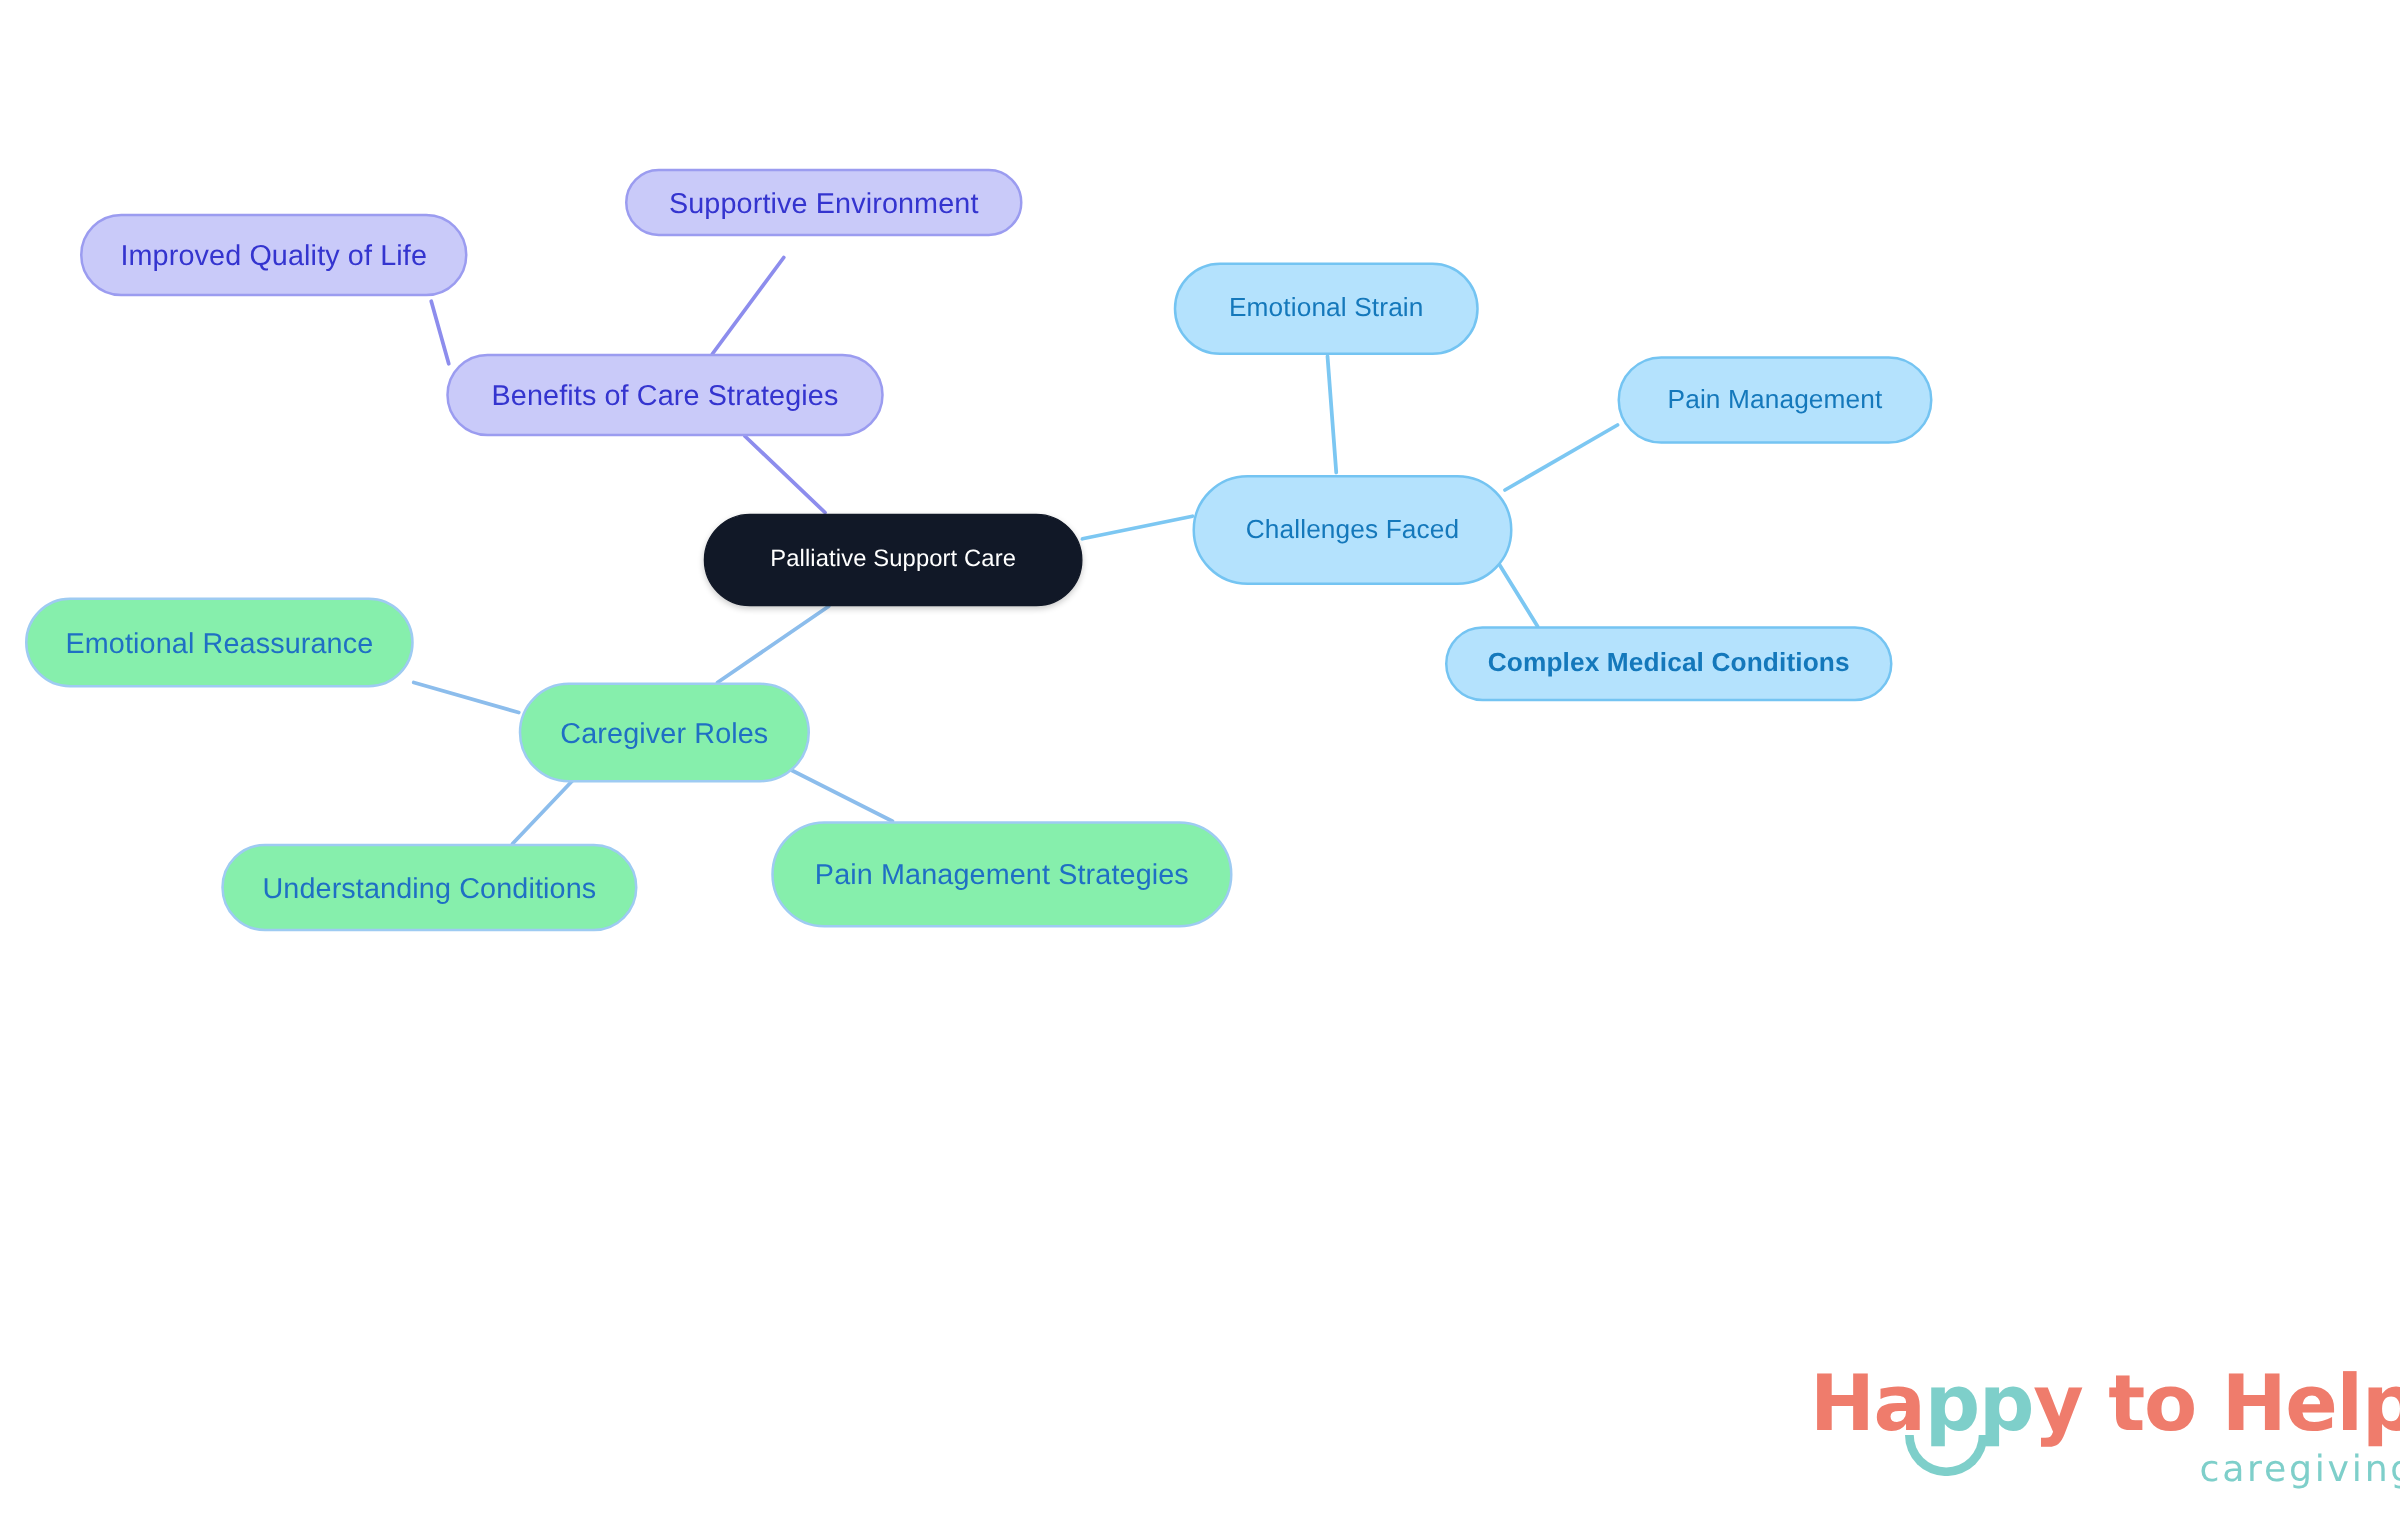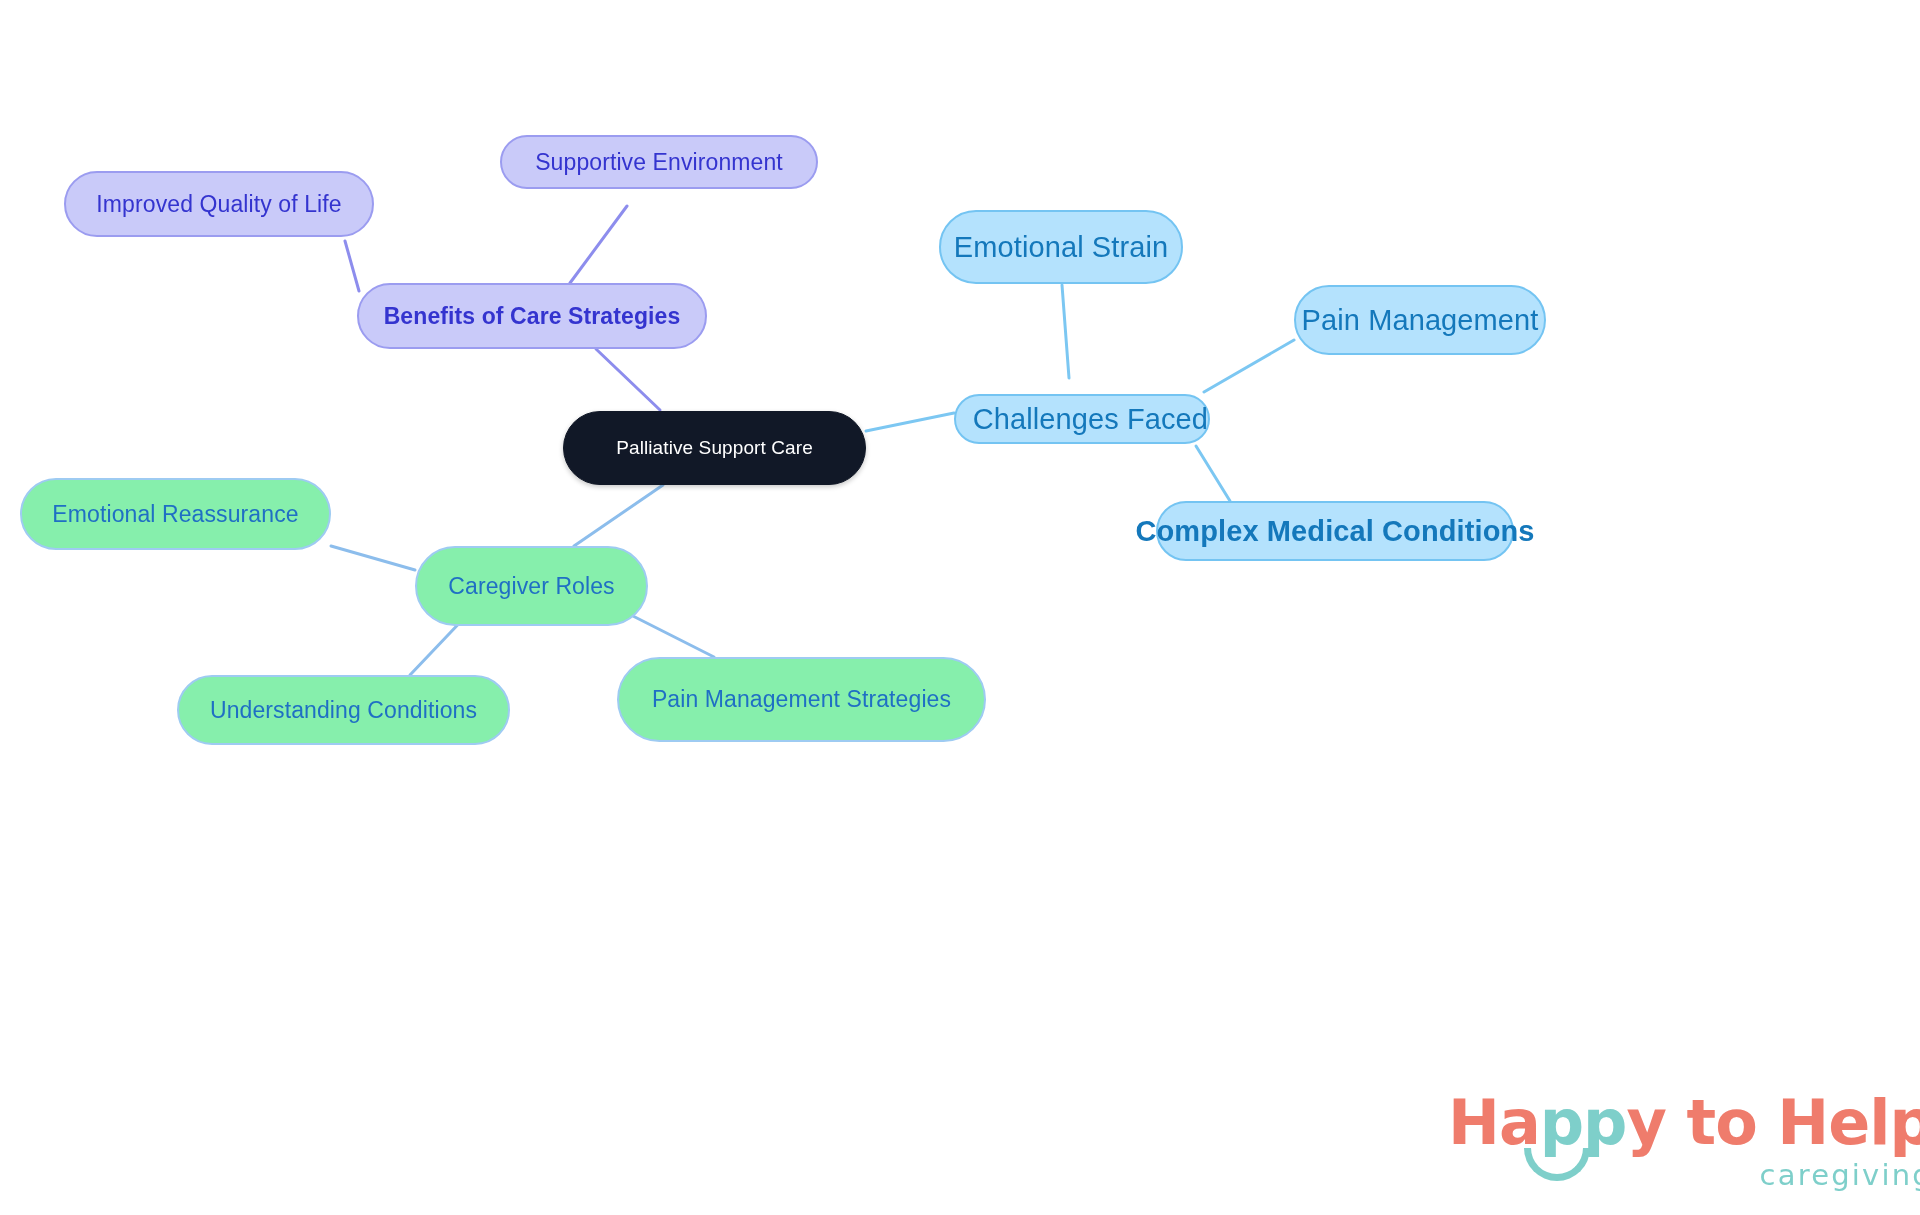--- a/index.html
+++ b/index.html
@@ -45,21 +45,21 @@
   .node-purple {
     background: #c9caf9;
     border: 2px solid #9b9cf0;
     color: #3434cf;
     font-size: 23px;
   }
   .node-blue-strong {
     background: #b4e2fd;
     border: 2px solid #74c4f2;
     color: #1478bb;
-    font-size: 29px;
+    font-size: 21px;
   }
   .node-blue-soft {
     background: #86efac;
     border: 2px solid #9ecbf2;
     color: #1f6fc4;
     font-size: 23px;
   }
 
   
   #logo {
@@ -115,30 +115,30 @@
       <line x1="663" y1="485" x2="574" y2="546" stroke="#8cbdec" stroke-width="3" stroke-linecap="round"></line>
       <line x1="415" y1="570" x2="331" y2="546" stroke="#8cbdec" stroke-width="3" stroke-linecap="round"></line>
       <line x1="468" y1="614" x2="410" y2="675" stroke="#8cbdec" stroke-width="3" stroke-linecap="round"></line>
       <line x1="625" y1="612" x2="714" y2="657" stroke="#8cbdec" stroke-width="3" stroke-linecap="round"></line>
     </svg>
 
   <div id="node-layer">
       <div class="node node-root" style="left: 563px; top: 411px; width: 303px; height: 74px;">
         <span>Palliative Support Care</span>
       </div>
-      <div class="node node-purple" style="left: 357px; top: 283px; width: 350px; height: 66px; font-weight: bold;">
+      <div class="node node-purple" style="left: 357px; top: 283px; width: 350px; height: 66px;">
         <span>Benefits of Care Strategies</span>
       </div>
       <div class="node node-purple" style="left: 64px; top: 171px; width: 310px; height: 66px;">
         <span>Improved Quality of Life</span>
       </div>
       <div class="node node-purple" style="left: 500px; top: 135px; width: 318px; height: 54px;">
         <span>Supportive Environment</span>
       </div>
-      <div class="node node-blue-strong" style="left: 954px; top: 394px; width: 256px; height: 50px; justify-content: flex-end;">
+      <div class="node node-blue-strong" style="left: 954px; top: 380px; width: 256px; height: 88px;">
         <span>Challenges Faced</span>
       </div>
       <div class="node node-blue-strong" style="left: 939px; top: 210px; width: 244px; height: 74px;">
         <span>Emotional Strain</span>
       </div>
       <div class="node node-blue-strong" style="left: 1294px; top: 285px; width: 252px; height: 70px;">
         <span>Pain Management</span>
       </div>
       <div class="node node-blue-strong" style="left: 1156px; top: 501px; width: 358px; height: 60px; font-weight: bold;">
         <span>Complex Medical Conditions</span>

